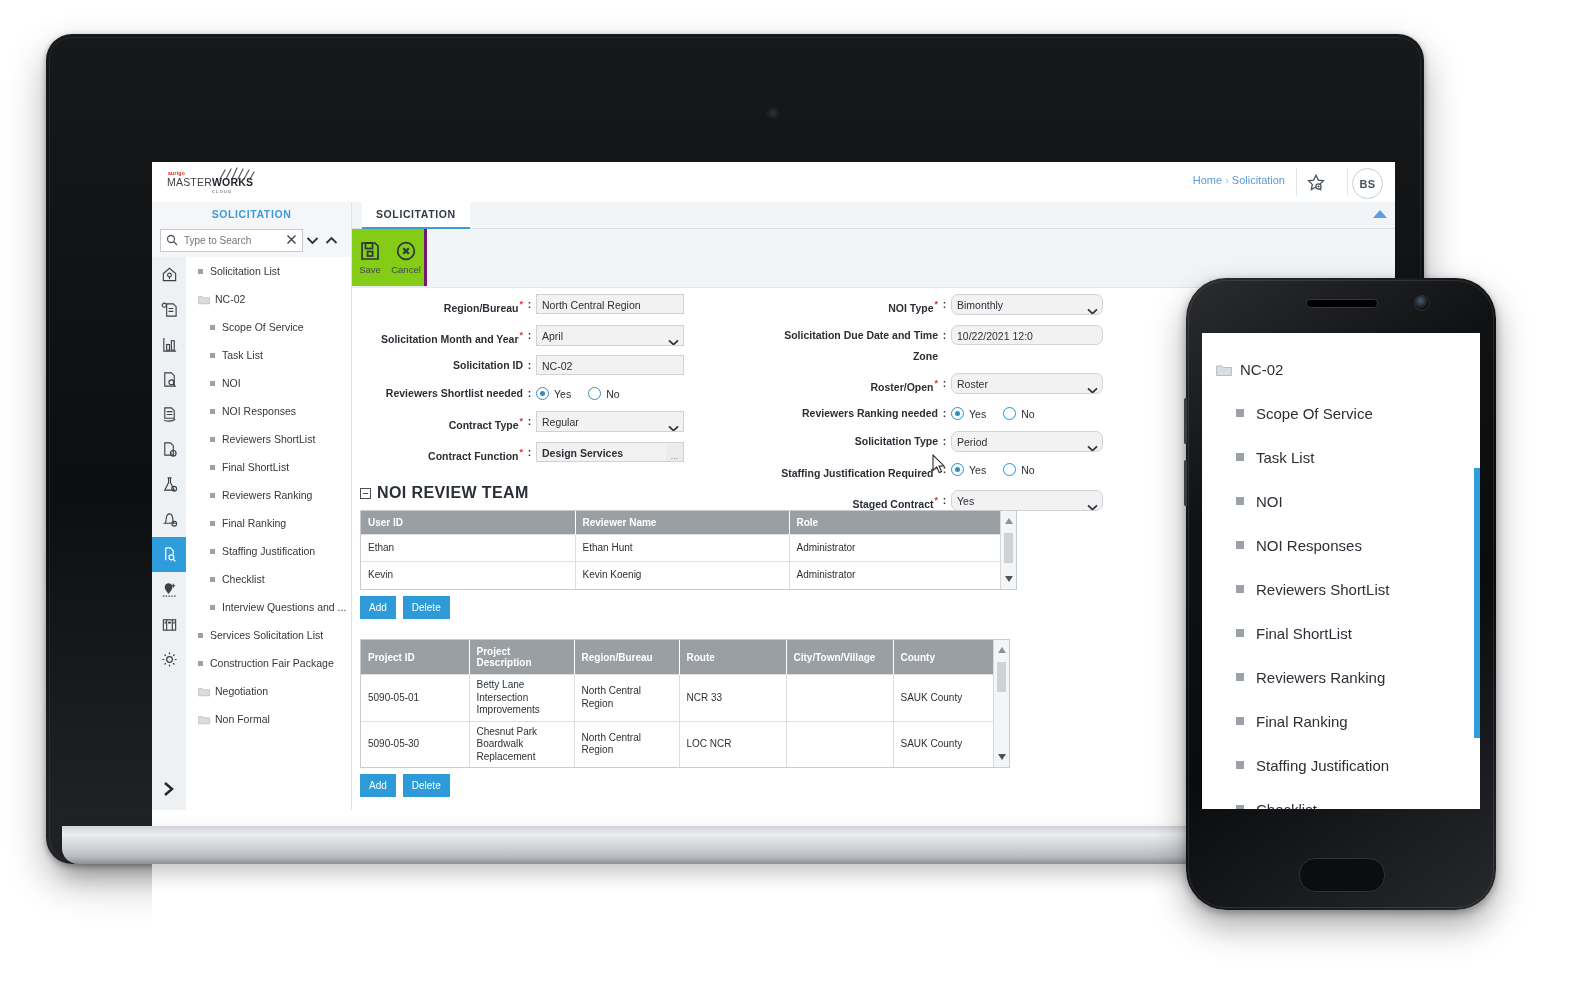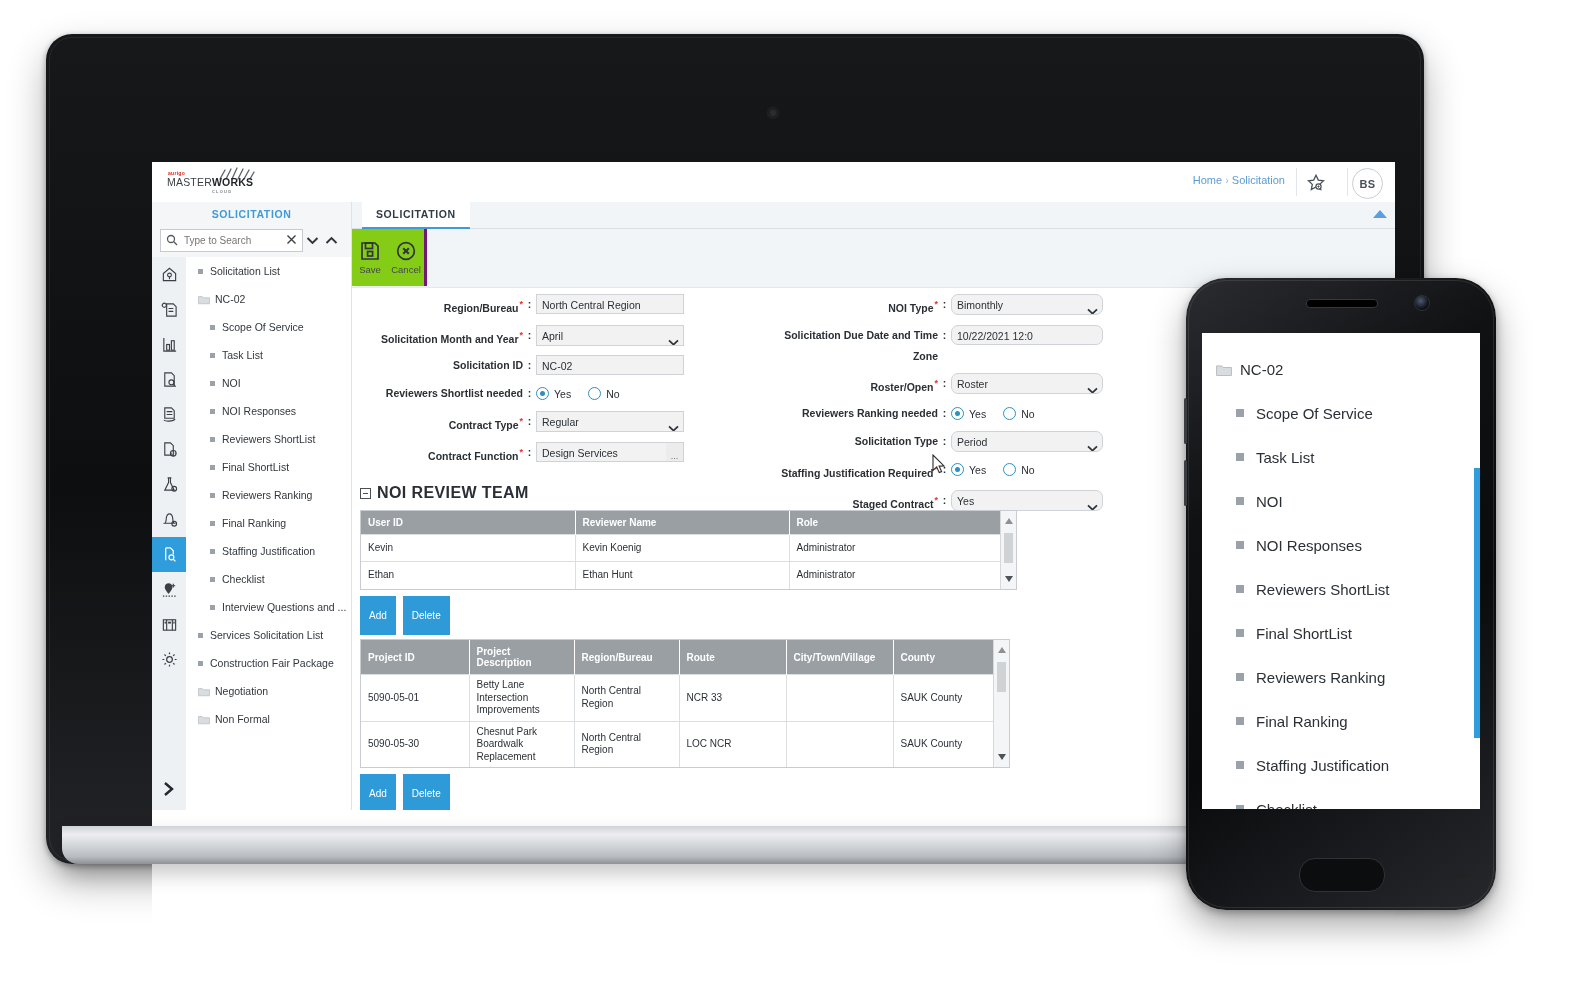--- a/index.html
+++ b/index.html
@@ -109,21 +109,21 @@
   .fcol.right .ftext,.fcol.right .fsel{width:152px;border-radius:7px;}
   .radios{display:flex;align-items:center;height:21px;gap:5px;font-size:10.5px;color:#2b3036;}
   .rad{width:11px;height:11px;border-radius:50%;border:1.5px solid #2f8fbf;background:#fff;
     display:inline-flex;align-items:center;justify-content:center;flex:none;}
   .rad.on:after{content:"";width:5px;height:5px;border-radius:50%;background:#2f8fbf;}
   .radios .gap{width:7px;}
   .ellip-btn{width:18px;height:20px;background:#ececec;border:1px solid #cfd3d7;border-left:0;
     font-size:9px;color:#6a7078;display:flex;align-items:flex-end;justify-content:center;
     line-height:9px;box-sizing:border-box;}
   .combo{display:flex;}
-  .combo .ftext{width:130px;border-right:0;}
+  .combo .ftext{width:130px;border-right:0;font-weight:bold;}
 
   
   .section{position:absolute;left:8px;}
   .sec-head{display:flex;align-items:center;gap:6px;font-size:16px;font-weight:bold;
     letter-spacing:.4px;color:#2a2f35;margin-bottom:8px;}
   .sec-toggle{width:9px;height:9px;border:1px solid #4a4f55;display:flex;align-items:center;
     justify-content:center;flex:none;}
   .sec-toggle i{display:block;width:5px;height:1px;background:#4a4f55;}
   .grid{border:1px solid #c8ccd0;background:#fff;position:relative;box-sizing:border-box;}
   table.g{border-collapse:collapse;table-layout:fixed;}
@@ -131,21 +131,21 @@
     padding:6px 7px;border-right:1px solid #ffffff;height:21px;box-sizing:border-box;}
   table.g td{font-size:10px;color:#2b3036;padding:4px 7px;border-right:1px solid #dcdfe2;
     border-top:1px solid #dcdfe2;vertical-align:middle;line-height:1.25;}
   .gscroll{position:absolute;right:0;top:0;width:15px;height:100%;background:#f4f5f6;
     border-left:1px solid #d6d9dc;}
   .gscroll .thumb{position:absolute;left:3px;top:22px;width:9px;height:30px;background:#cfd3d6;}
   .gscroll .ar{position:absolute;left:0;width:15px;height:14px;display:flex;align-items:center;justify-content:center;}
   .gscroll .ar.up{top:3px;}
   .gscroll .ar.dn{bottom:3px;}
   .btnrow{display:flex;gap:7px;margin-top:6px;}
-  .gbtn{background:#2e9bd8;color:#fff;font-size:10px;padding:13px 9px;border:0;line-height:13px;
+  .gbtn{background:#2e9bd8;color:#fff;font-size:10px;padding:5px 9px;border:0;line-height:13px;
     font-family:"Liberation Sans",sans-serif;}
 
   .cursor{position:absolute;left:992px;top:548px;width:14px;height:20px;}
 
   
   #phone{position:absolute;left:1186px;top:278px;width:310px;height:632px;
     background:linear-gradient(145deg,#2a2c30 0%,#101113 30%,#0a0b0d 60%,#26282c 100%);
     border-radius:40px;box-shadow:0 16px 34px rgba(0,0,0,.34),0 3px 8px rgba(0,0,0,.3);}
   #phone:before{content:"";position:absolute;inset:2px;border-radius:38px;
     border:1px solid rgba(255,255,255,.10);pointer-events:none;}
@@ -575,27 +575,27 @@
               <table class="g" style="width:642px">
                 <thead>
                     <tr id="nrt-head">
                       <th style="width: 214px;">User ID</th>
                       <th style="width: 214px;">Reviewer Name</th>
                       <th style="width: 214px;">Role</th>
                     </tr>
                   </thead>
                 <tbody id="nrt-body">
                     <tr style="height: 27px;">
-                      <td>Kevin</td>
-                      <td>Kevin Koenig</td>
+                      <td>Ethan</td>
+                      <td>Ethan Hunt</td>
                       <td>Administrator</td>
                     </tr>
                     <tr style="height: 27px;">
-                      <td>Ethan</td>
-                      <td>Ethan Hunt</td>
+                      <td>Kevin</td>
+                      <td>Kevin Koenig</td>
                       <td>Administrator</td>
                     </tr>
                   </tbody>
               </table>
               <div class="gscroll">
                 <div class="ar up">
                     <svg width="8" height="6" viewBox="0 0 8 6" fill="#8d9196">
                       <path d="M4 0L8 6H0z"></path>
                     </svg>
                   </div>

